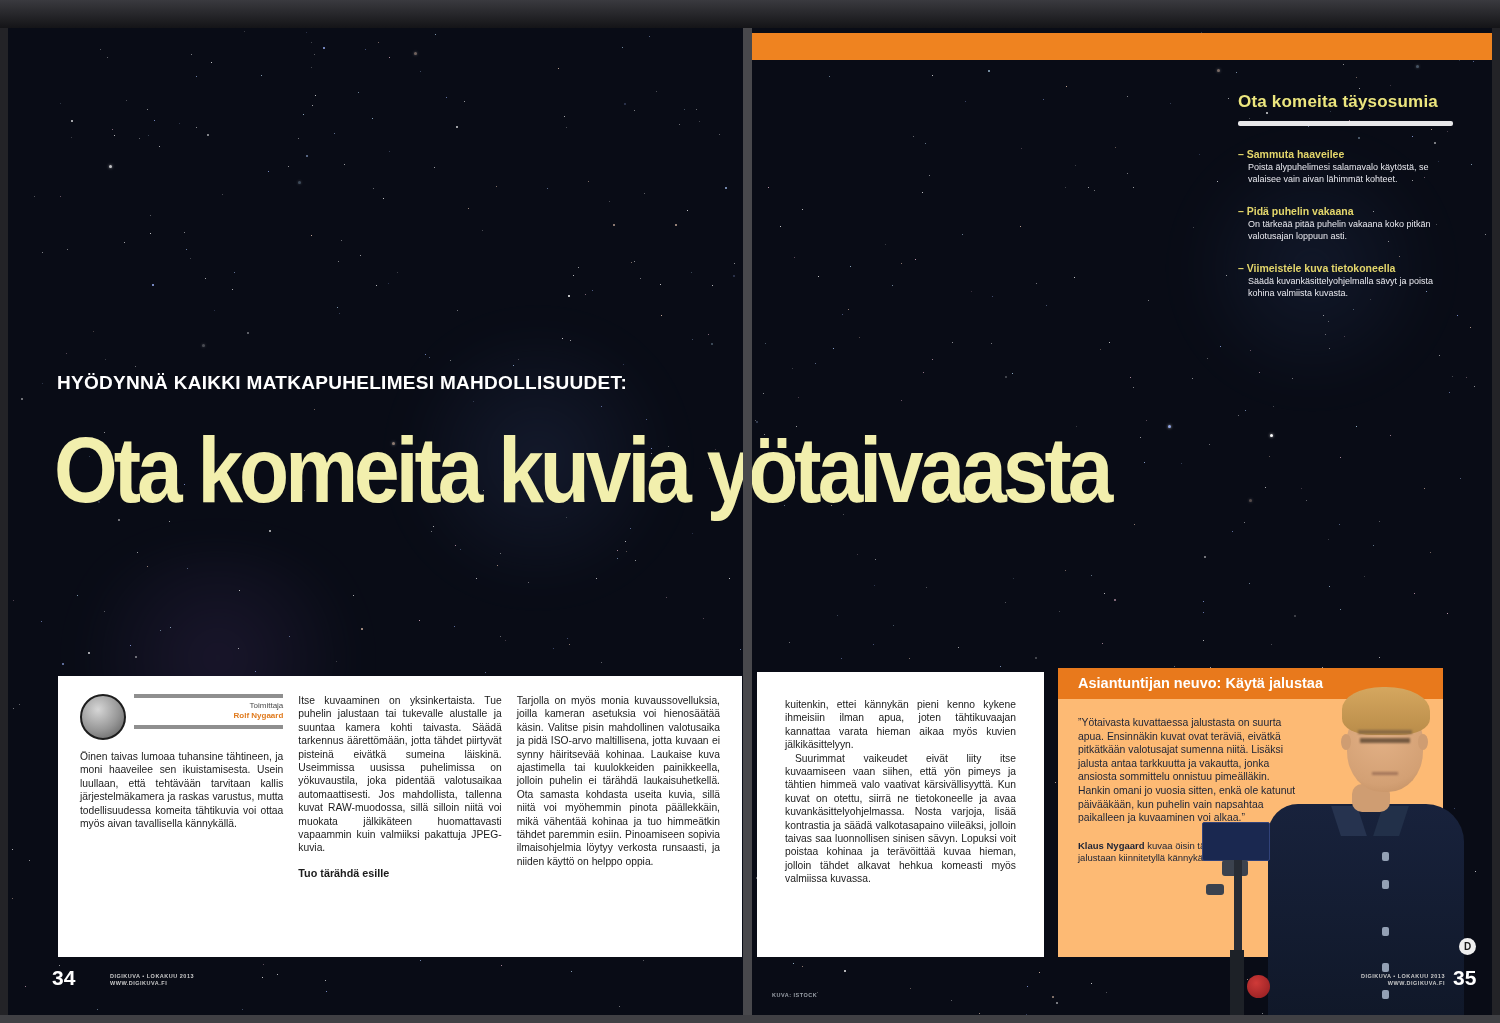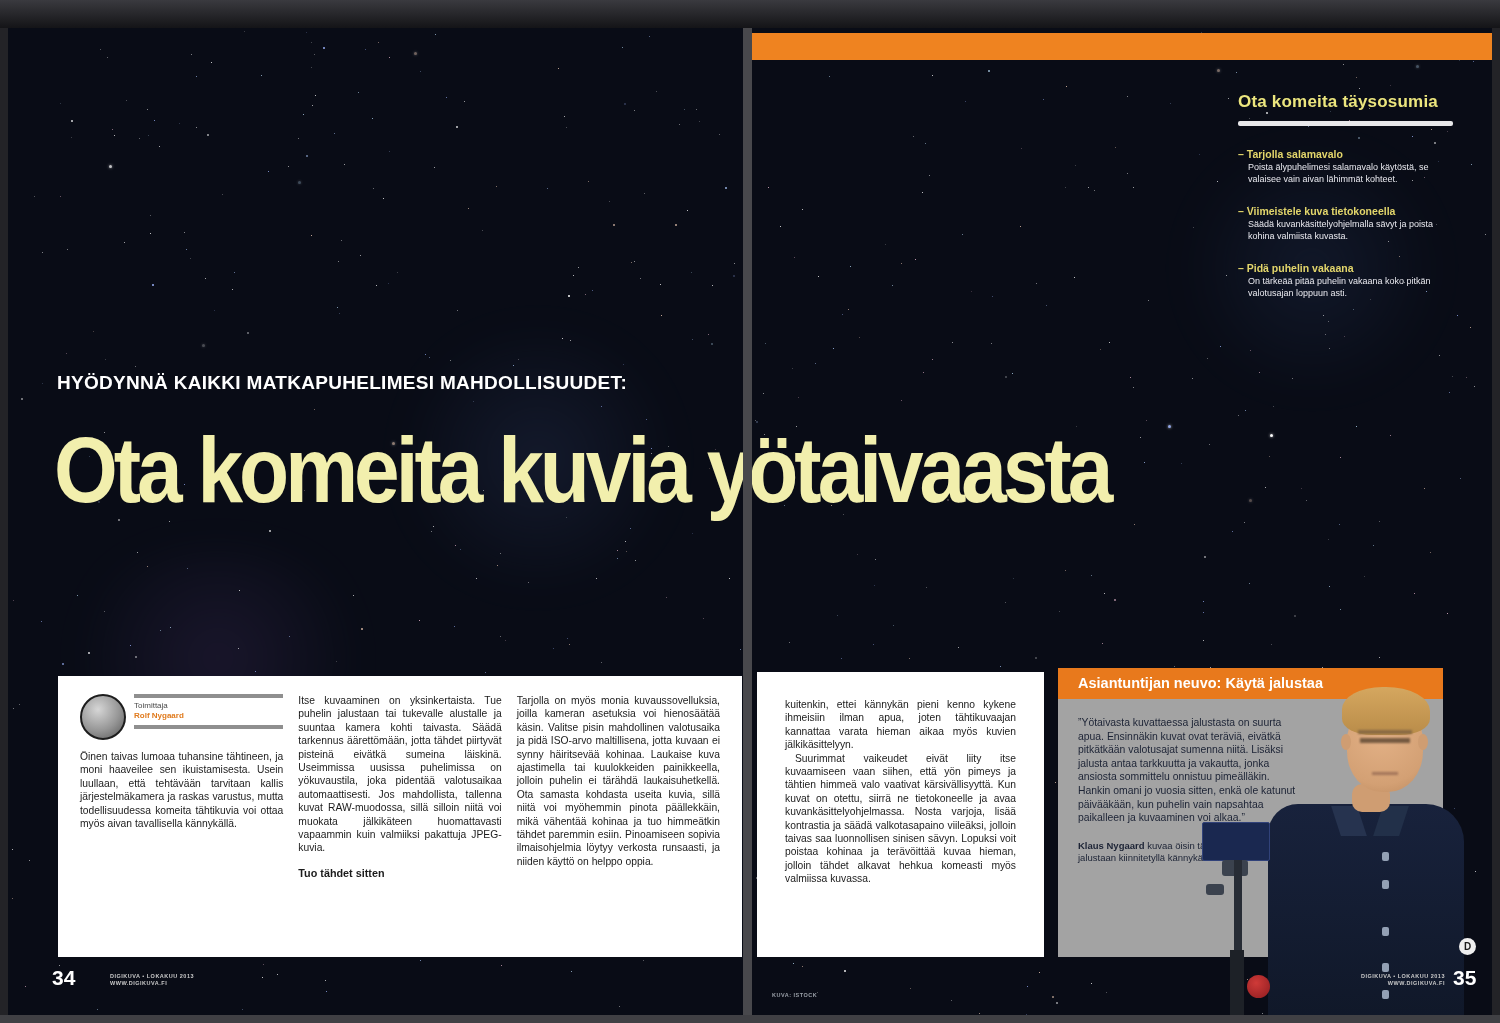--- a/index.html
+++ b/index.html
@@ -41,26 +41,26 @@
   .col{flex:1;font-size:10.3px;line-height:13.4px;text-align:justify;}
   .col p{margin:0;}
   .col p + p{text-indent:10px;}
   .subhead{font-weight:bold;font-size:10.8px;margin-top:12px !important;text-indent:0 !important;text-align:left;}
 
   .byline{display:flex;gap:8px;margin-bottom:10px;align-items:flex-start;}
   .avatar{width:42px;height:42px;border-radius:50%;flex:none;border:2px solid #1d1d1d;
     background:radial-gradient(circle at 38% 32%, #d6d6d6, #969696 55%, #565656);}
   .bl-right{flex:1;}
   .bl-rule{height:4px;background:#8f8f8f;}
-  .bl-text{text-align:left;font-size:8px;line-height:10px;padding:3px 0 4px;}
+  .bl-text{text-align:right;font-size:8px;line-height:10px;padding:3px 0 4px;}
   .bl-role{color:#4a4a4a;}
   .bl-name{color:#e07b1e;font-weight:bold;}
 
   
-  #expertbox{position:absolute;left:1058px;top:668px;width:385px;height:289px;background:#a3a3a3;z-index:5;overflow:hidden;}
+  #expertbox{position:absolute;left:1058px;top:668px;width:385px;height:289px;background:#fdba74;z-index:5;overflow:hidden;}
   .eb-header{height:31px;background:#e8791c;color:#fff;font-weight:bold;font-size:14.5px;line-height:31px;padding-left:20px;}
   .eb-body{padding:17px 20px;}
   .eb-quote{width:220px;color:#1c2335;font-size:10.4px;line-height:13.6px;}
   .eb-credit{margin-top:15px;width:185px;color:#1c2335;font-size:9.5px;line-height:12px;}
 
   
   #photo{position:absolute;left:1150px;top:672px;width:342px;height:343px;z-index:6;pointer-events:none;}
   #photo *{position:absolute;}
   .man-shirt{left:118px;top:132px;width:196px;height:211px;background:linear-gradient(#18223c,#101829);border-radius:30px 38px 0 0;}
   .man-collar-l{left:186px;top:134px;width:26px;height:30px;background:#26334f;transform:skewX(18deg);}
@@ -752,30 +752,30 @@
         <span style="position: absolute; border-radius: 50%; left: 121px; top: 616px; width: 1px; height: 1px; background: rgb(159, 182, 255); opacity: 0.53;"></span>
       </div>
   </div>
 
   <div class="orangebar" id="orangebar-right"></div>
 
   <div id="sidebar">
     <div class="sb-title">Ota komeita täysosumia</div>
     <div class="sb-rule"></div>
     <div class="tip">
-      <div class="bh">Tarjolla salamavalo</div>
+      <div class="bh">Sammuta haaveilee</div>
       <div class="bb">Poista älypuhelimesi salamavalo käytöstä, se valaisee vain aivan lähimmät kohteet.</div>
+    </div>
+    <div class="tip">
+      <div class="bh">Pidä puhelin vakaana</div>
+      <div class="bb">On tärkeää pitää puhelin vakaana koko pitkän valotusajan loppuun asti.</div>
     </div>
     <div class="tip">
       <div class="bh">Viimeistele kuva tietokoneella</div>
       <div class="bb">Säädä kuvankäsittelyohjelmalla sävyt ja poista kohina valmiista kuvasta.</div>
-    </div>
-    <div class="tip">
-      <div class="bh">Pidä puhelin vakaana</div>
-      <div class="bb">On tärkeää pitää puhelin vakaana koko pitkän valotusajan loppuun asti.</div>
     </div>
   </div>
 
   <div id="kicker">HYÖDYNNÄ KAIKKI MATKAPUHELIMESI MAHDOLLISUUDET:</div>
   <div id="headline">Ota komeita kuvia yötaivaasta</div>
 
   <div class="whitebox" id="leftbox">
     <div class="col">
       <div class="byline">
         <div class="avatar"></div>
@@ -785,21 +785,21 @@
             <div class="bl-role">Toimittaja</div>
             <div class="bl-name">Rolf Nygaard</div>
           </div>
           <div class="bl-rule"></div>
         </div>
       </div>
       <p>Öinen taivas lumoaa tuhansine tähtineen, ja moni haaveilee sen ikuistamisesta. Usein luullaan, että tehtävään tarvitaan kallis järjestelmäkamera ja raskas varustus, mutta todellisuudessa komeita tähtikuvia voi ottaa myös aivan tavallisella kännykällä.</p>
     </div>
     <div class="col">
       <p>Itse kuvaaminen on yksinkertaista. Tue puhelin jalustaan tai tukevalle alustalle ja suuntaa kamera kohti taivasta. Säädä tarkennus äärettömään, jotta tähdet piirtyvät pisteinä eivätkä sumeina läiskinä. Useimmissa uusissa puhelimissa on yökuvaustila, joka pidentää valotusaikaa automaattisesti. Jos mahdollista, tallenna kuvat RAW-muodossa, sillä silloin niitä voi muokata jälkikäteen huomattavasti vapaammin kuin valmiiksi pakattuja JPEG-kuvia.</p>
-      <p class="subhead">Tuo tähdet sitten</p>
+      <p class="subhead">Tuo tärähdä esille</p>
     </div>
     <div class="col">
       <p>Tarjolla on myös monia kuvaussovelluksia, joilla kameran asetuksia voi hienosäätää käsin. Valitse pisin mahdollinen valotusaika ja pidä ISO-arvo maltillisena, jotta kuvaan ei synny häiritsevää kohinaa. Laukaise kuva ajastimella tai kuulokkeiden painikkeella, jolloin puhelin ei tärähdä laukaisuhetkellä. Ota samasta kohdasta useita kuvia, sillä niitä voi myöhemmin pinota päällekkäin, mikä vähentää kohinaa ja tuo himmeätkin tähdet paremmin esiin. Pinoamiseen sopivia ilmaisohjelmia löytyy verkosta runsaasti, ja niiden käyttö on helppo oppia.</p>
     </div>
   </div>
 
   <div class="whitebox" id="rightbox">
     <div class="col">
       <p>kuitenkin, ettei kännykän pieni kenno kykene ihmeisiin ilman apua, joten tähtikuvaajan kannattaa varata hieman aikaa myös kuvien jälkikäsittelyyn.</p>
       <p>Suurimmat vaikeudet eivät liity itse kuvaamiseen vaan siihen, että yön pimeys ja tähtien himmeä valo vaativat kärsivällisyyttä. Kun kuvat on otettu, siirrä ne tietokoneelle ja avaa kuvankäsittelyohjelmassa. Nosta varjoja, lisää kontrastia ja säädä valkotasapaino viileäksi, jolloin taivas saa luonnollisen sinisen sävyn. Lopuksi voit poistaa kohinaa ja terävöittää kuvaa hieman, jolloin tähdet alkavat hehkua komeasti myös valmiissa kuvassa.</p>

